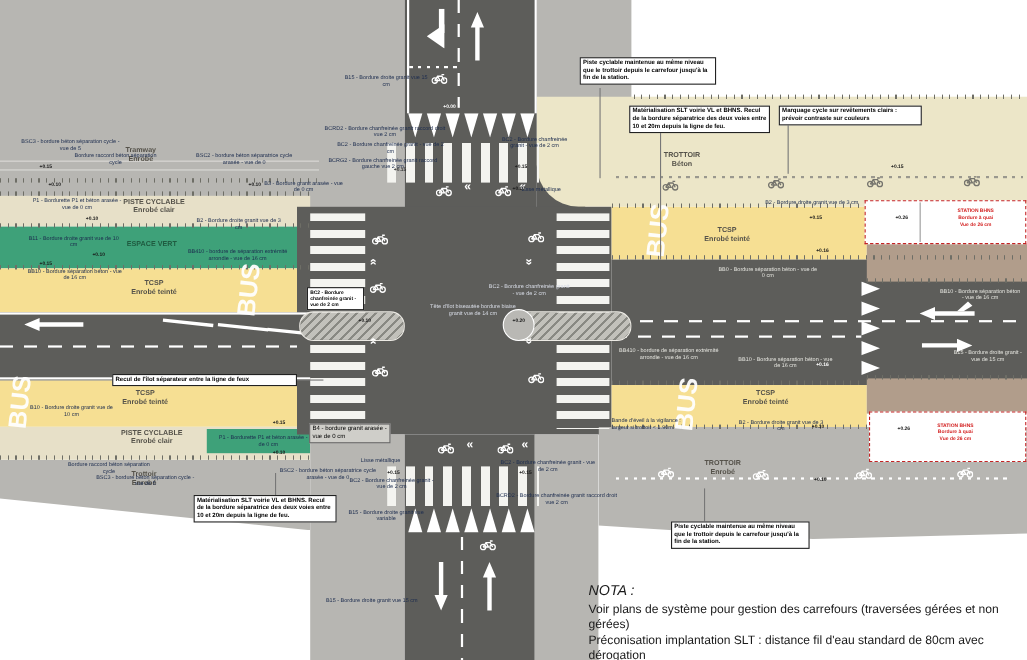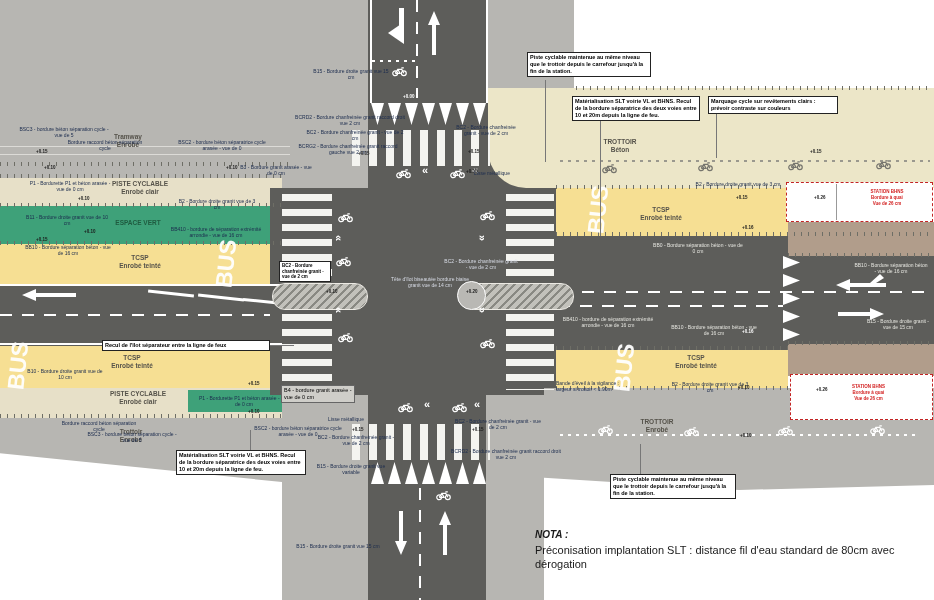--- a/index.html
+++ b/index.html
@@ -30,21 +30,21 @@
           background:repeating-linear-gradient(135deg,#898983 0 2px,#c2c1bb 2px 6px);z-index:12;}
   .busmark{position:absolute;color:#fff;font-weight:700;font-size:23px;transform:rotate(-84deg);
            z-index:15;opacity:.95;}
   .chev{position:absolute;color:#fff;font-weight:700;font-size:11px;z-index:14;}
   .red-station{position:absolute;background:#fff;border:1.6px dashed var(--red);z-index:18;box-sizing:border-box;}
   .red-text{position:absolute;color:#d32222;font-size:4.5px;font-weight:700;text-align:center;
             line-height:1.35;white-space:pre-line;z-index:19;}
   .bike{position:absolute;z-index:14;}
   .mark{position:absolute;z-index:13;}
   #nota{position:absolute;left:535px;top:529px;width:398px;color:#1a1a1a;z-index:40;}
-  #nota .nt{font-size:10px;font-weight:700;font-style:italic;margin-bottom:3px;}
+  #nota .nt{font-size:13px;font-weight:400;font-style:italic;margin-bottom:3px;}
   #nota .nl{font-size:11px;line-height:1.28;}
 </style>
 </head>
 <body>
 
 <div id="canvas">
 
   <svg width="0" height="0" aria-hidden="true">
       <defs>
     <symbol id="bike" viewBox="0 0 16 11">
@@ -365,17 +365,18 @@
   <span class="elev" style="left:248px;top:409px">+0.10</span>
   <span class="elev" style="left:352px;top:427px">+0.15</span>
   <span class="elev" style="left:472px;top:427px">+0.15</span>
   <span class="elev" style="left:816px;top:387px;z-index:20">+0.26</span>
   <span class="elev" style="left:738px;top:385px">+0.10</span>
   <span class="elev" style="left:740px;top:433px">+0.10</span>
 
   
   <div id="nota">
     <div class="nt">NOTA :</div>
+    <div class="nl">Voir plans de système pour gestion des carrefours (traversées gérées et non gérées)</div>
     <div class="nl">Préconisation implantation SLT : distance fil d'eau standard de 80cm avec dérogation</div>
 
   </div>
 
 </div>
 
 </body></html>

